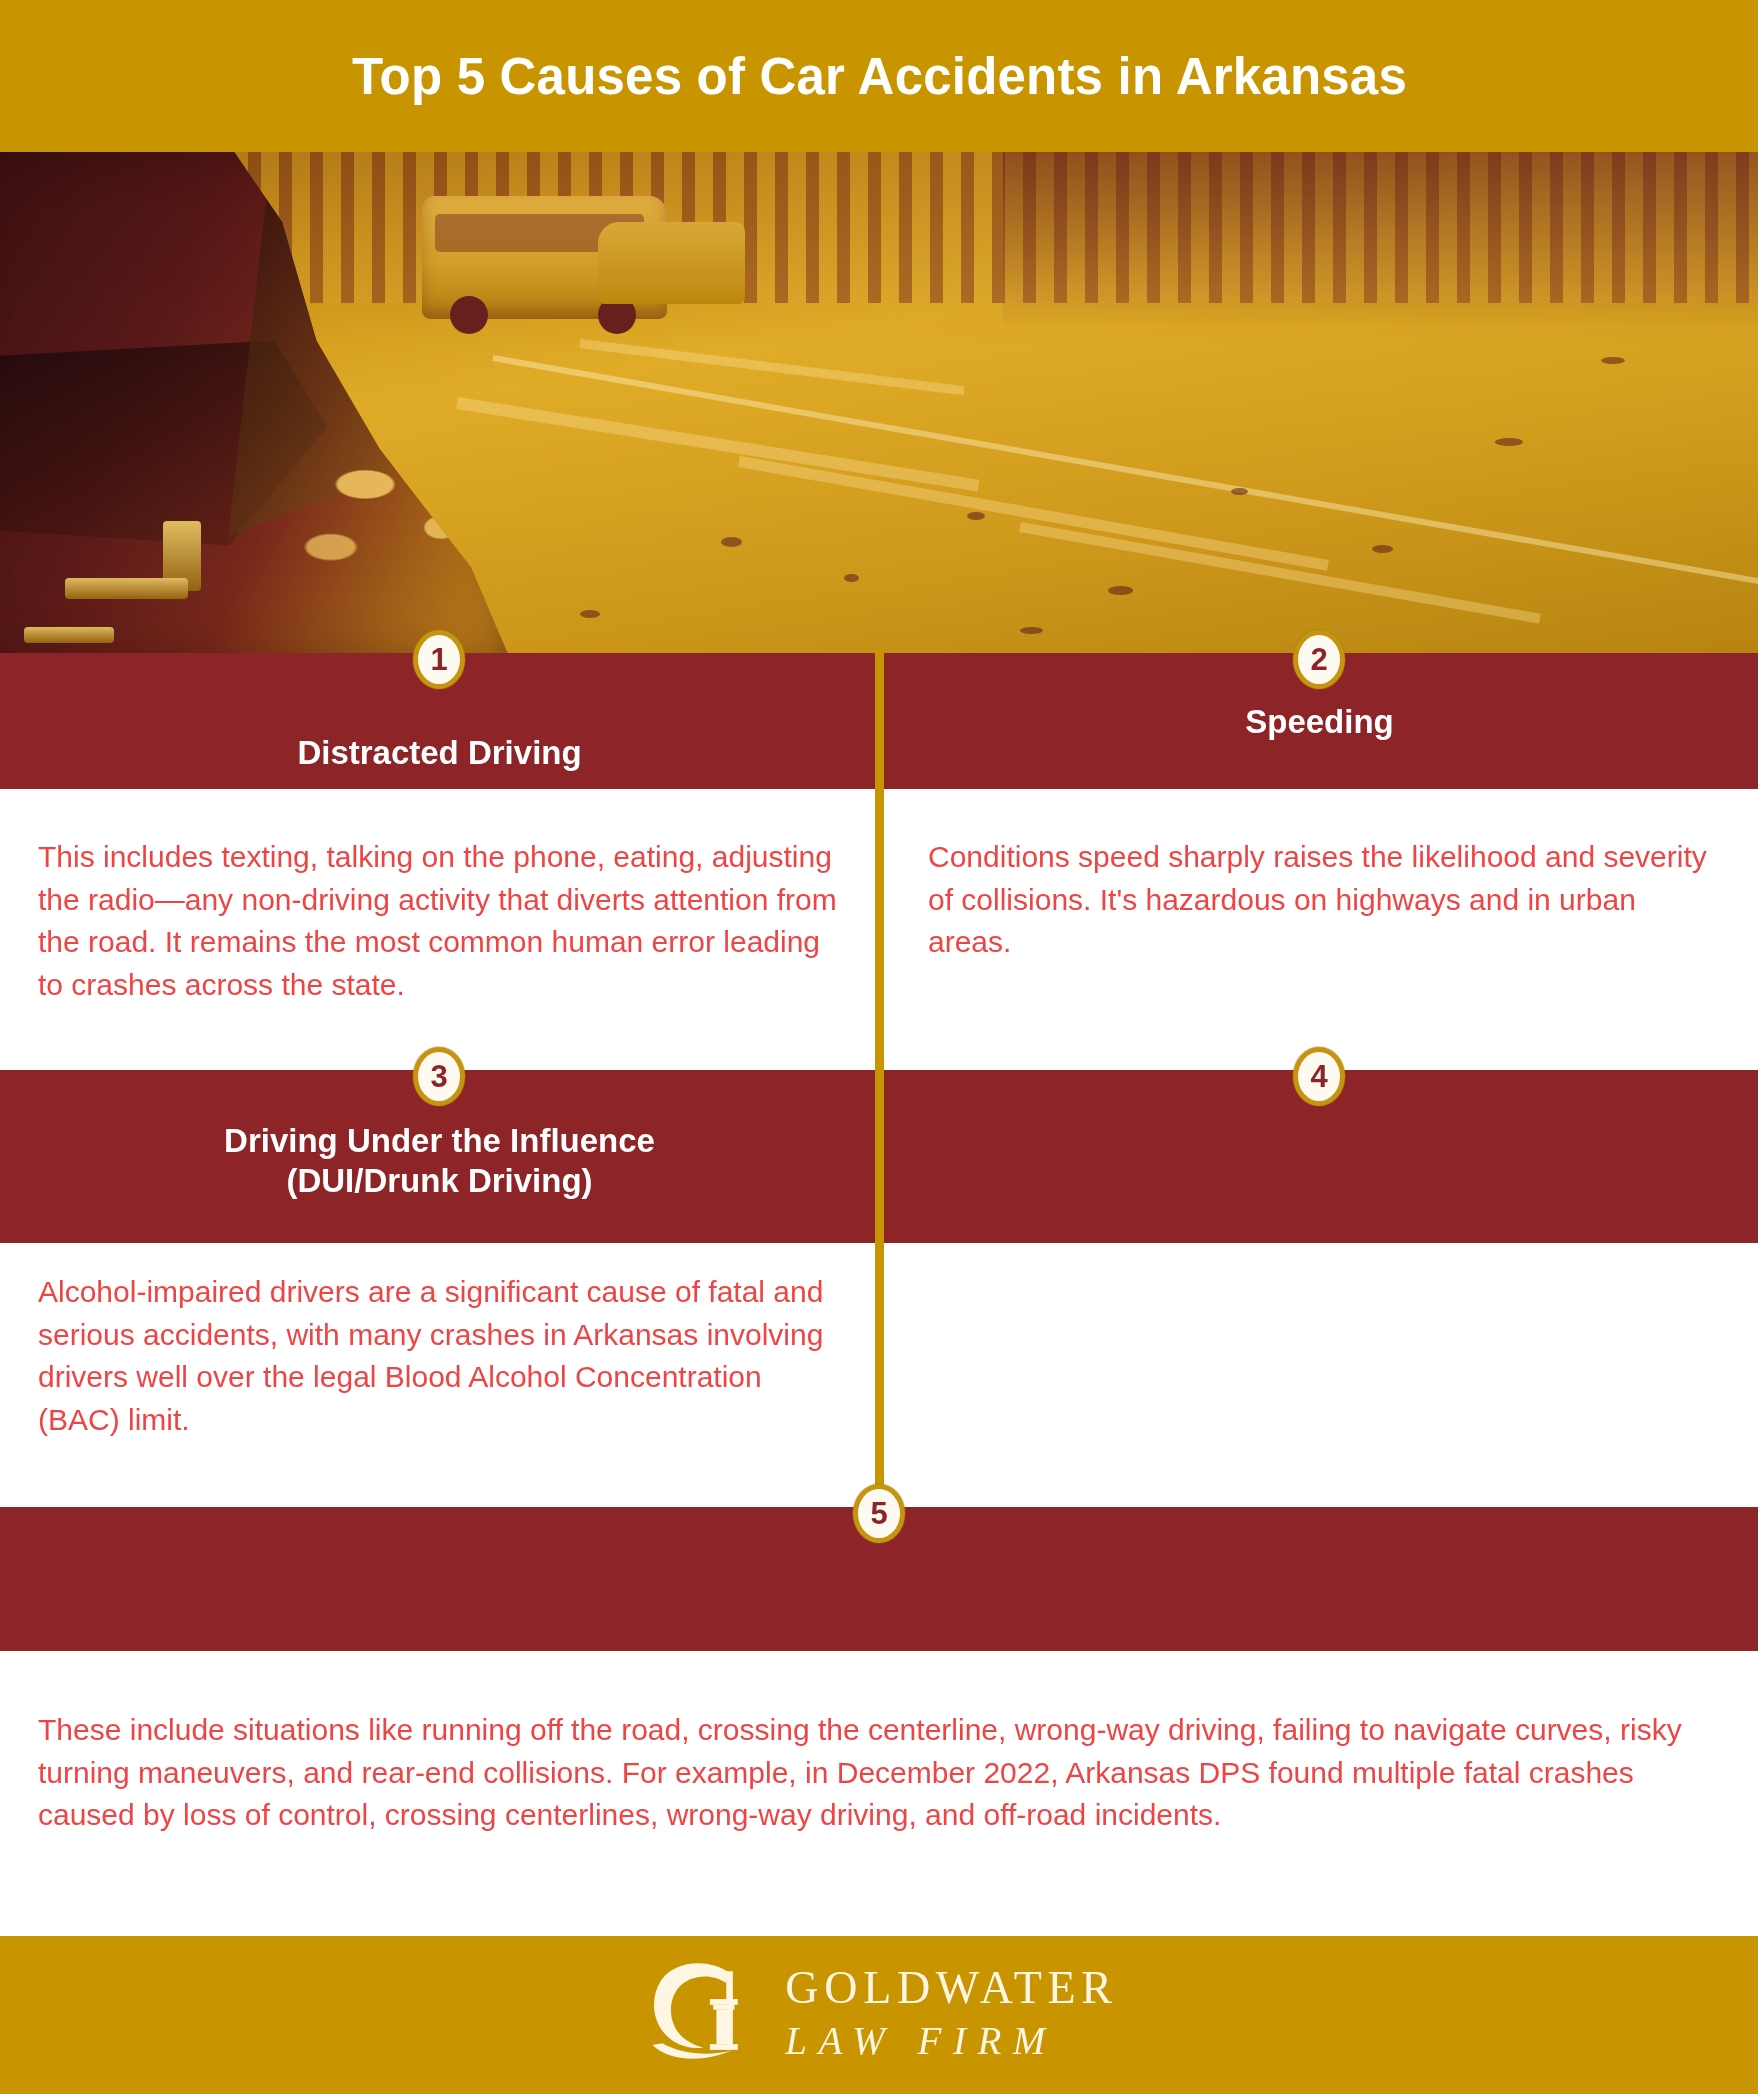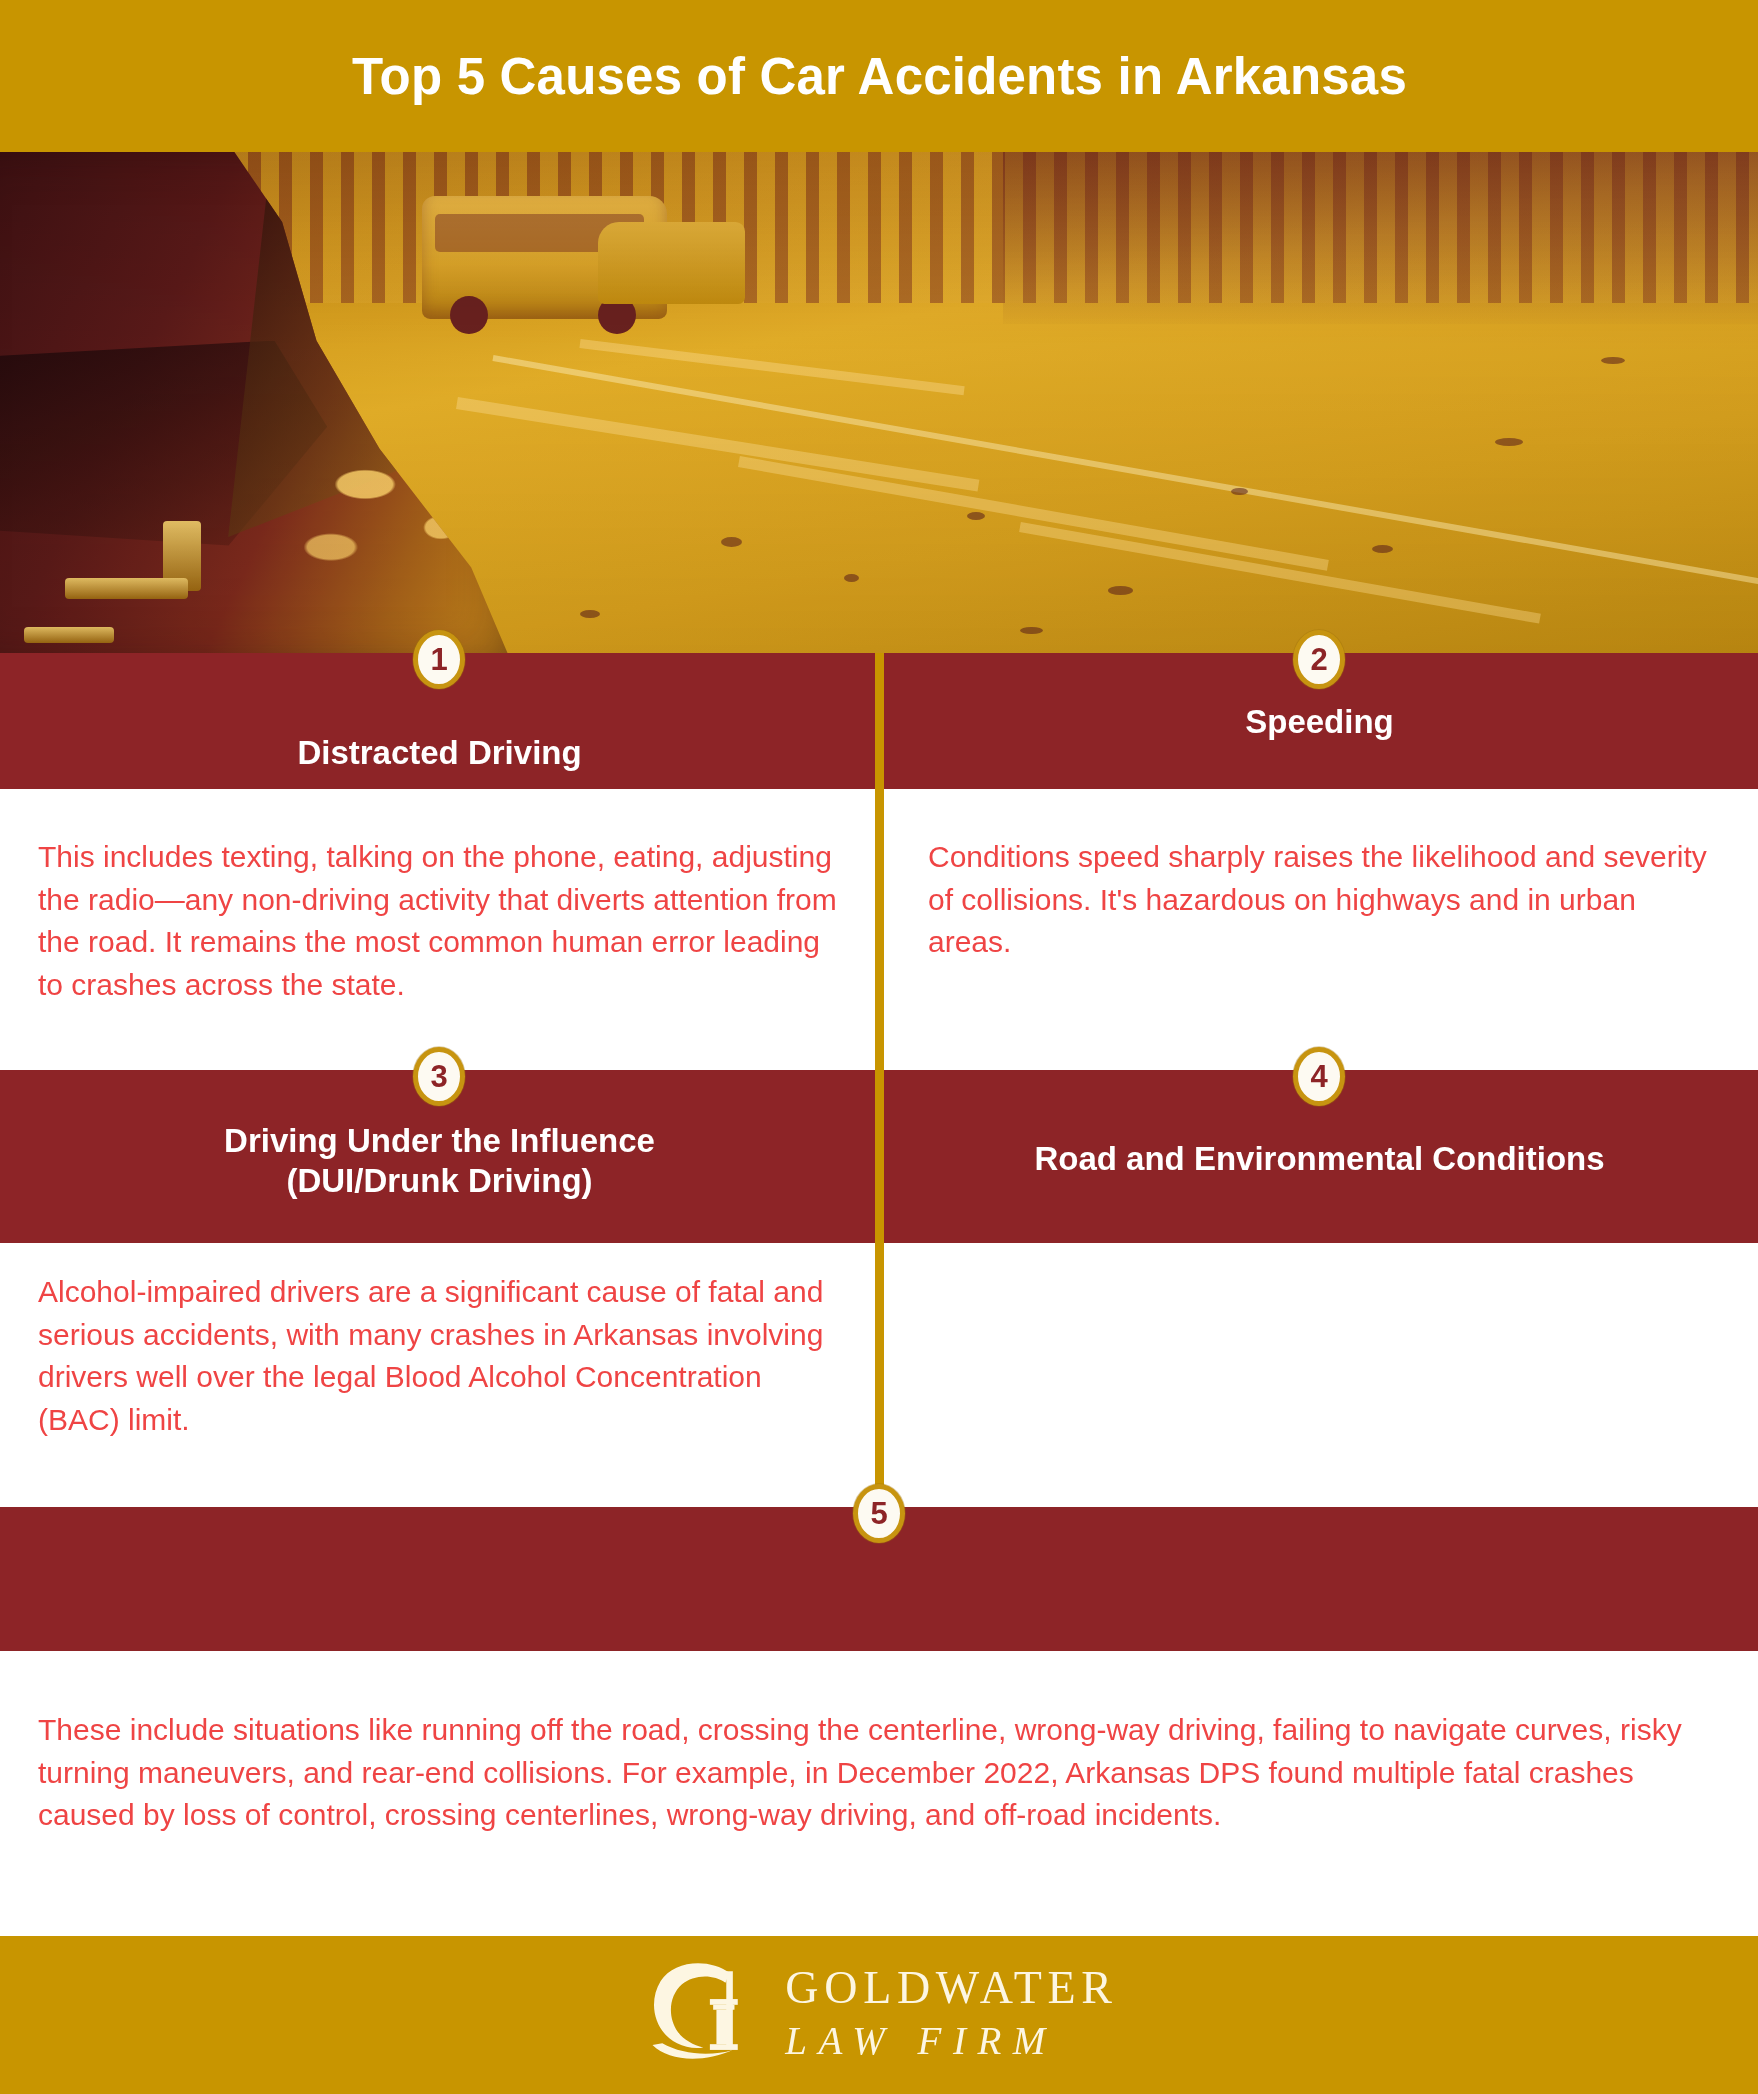--- a/index.html
+++ b/index.html
@@ -303,21 +303,20 @@
   <div class="band-half band-left" style="top:1070px; height:173px;"></div>
   <div class="band-half band-right" style="top:1070px; height:173px;"></div>
 
   <div class="badge" style="left:413px; top:1047px;">3</div>
   <div class="badge" style="left:1293px; top:1047px;">4</div>
 
   <div class="cause-title" style="left:0; top:1121px; width:879px;">
     <span>Driving Under the Influence</span><br>
     <span>(DUI/Drunk Driving)</span>
   </div>
-  <div class="cause-title" style="left:880px; top:1139px; width:879px;">Road and Environmental Conditions</div>
 
   <div class="body-text" style="left:38px; top:1271px; width:810px;">Alcohol-impaired drivers are a significant cause of fatal and serious accidents, with many crashes in Arkansas involving drivers well over the legal Blood Alcohol Concentration (BAC) limit.</div>
 
   <div class="band" style="top:1507px; height:144px;"></div>
 
   <div class="badge" style="left:853px; top:1484px;">5</div>
 
 
   <div class="body-text" style="left:38px; top:1709px; width:1686px;">These include situations like running off the road, crossing the centerline, wrong-way driving, failing to navigate curves, risky turning maneuvers, and rear-end collisions. For example, in December 2022, Arkansas DPS found multiple fatal crashes caused by loss of control, crossing centerlines, wrong-way driving, and off-road incidents.</div>
 

